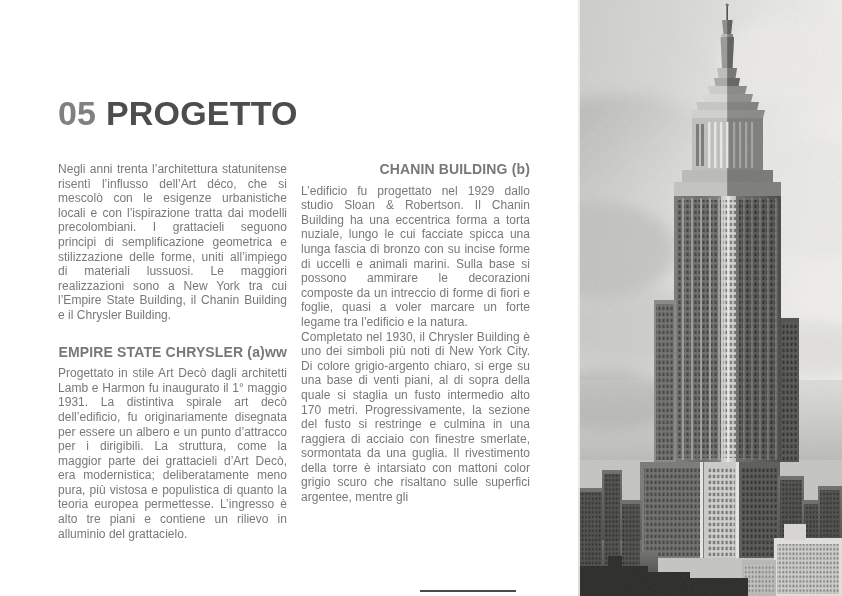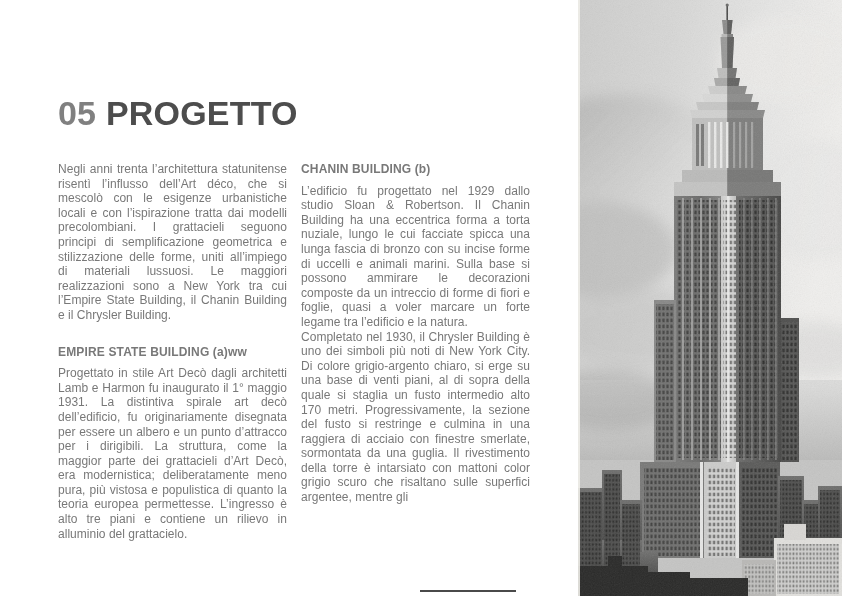--- a/index.html
+++ b/index.html
@@ -67,26 +67,27 @@
 
   .para {
     font-size: 12px;
     line-height: 14.6px;
     text-align: justify;
     color: #787878;
     letter-spacing: 0.02px;
   }
 
   .section-head {
-    font-size: 12px;
+    font-size: 14px;
     line-height: 14.6px;
     color: #787878;
     letter-spacing: 0.15px;
     margin-top: 22px;
     white-space: nowrap;
+    text-align: right;
   }
   .section-head + .para { margin-top: 7px; }
 
   
   .footer-rule {
     position: absolute;
     left: 420px;
     top: 590px;
     width: 96px;
     height: 2px;
@@ -114,21 +115,21 @@
 
     <h1 class="page-title">
       <span class="num">05</span><span class="word">&nbsp;</span><span class="word">PROGETTO</span>
     </h1>
 
     <div class="columns">
 
       <div class="col">
         <p class="para">Negli anni trenta l’architettura statunitense risentì l’influsso dell’Art déco, che si mescolò con le esigenze urbanistiche locali e con l’ispirazione tratta dai modelli precolombiani. I grattacieli seguono principi di semplificazione geometrica e stilizzazione delle forme, uniti all’impiego di materiali lussuosi. Le maggiori realizzazioni sono a New York tra cui l’Empire State Building, il Chanin Building e il Chrysler Building.</p>
 
-        <h2 class="section-head">EMPIRE STATE BUILDING (a)ww</h2>
+        <h2 class="section-head">EMPIRE STATE CHRYSLER (a)ww</h2>
 
         <p class="para">Progettato in stile Art Decò dagli architetti Lamb e Harmon fu inaugurato il 1° maggio 1931. La distintiva spirale art decò dell’edificio, fu originariamente disegnata per essere un albero e un punto d’attracco per i dirigibili. La struttura, come la maggior parte dei grattacieli d’Art Decò, era modernistica; deliberatamente meno pura, più vistosa e populistica di quanto la teoria europea permettesse. L’ingresso è alto tre piani e contiene un rilievo in alluminio del grattacielo.</p>
       </div>
 
       <div class="col">
         <h2 class="section-head" style="margin-top:0">CHANIN BUILDING (b)</h2>
 
         <p class="para">L’edificio fu progettato nel 1929 dallo studio Sloan &amp; Robertson. Il Chanin Building ha una eccentrica forma a torta nuziale, lungo le cui facciate spicca una lunga fascia di bronzo con su incise forme di uccelli e animali marini. Sulla base si possono ammirare le decorazioni composte da un intreccio di forme di fiori e foglie, quasi a voler marcare un forte legame tra l’edificio e la natura.</p>
 
 

